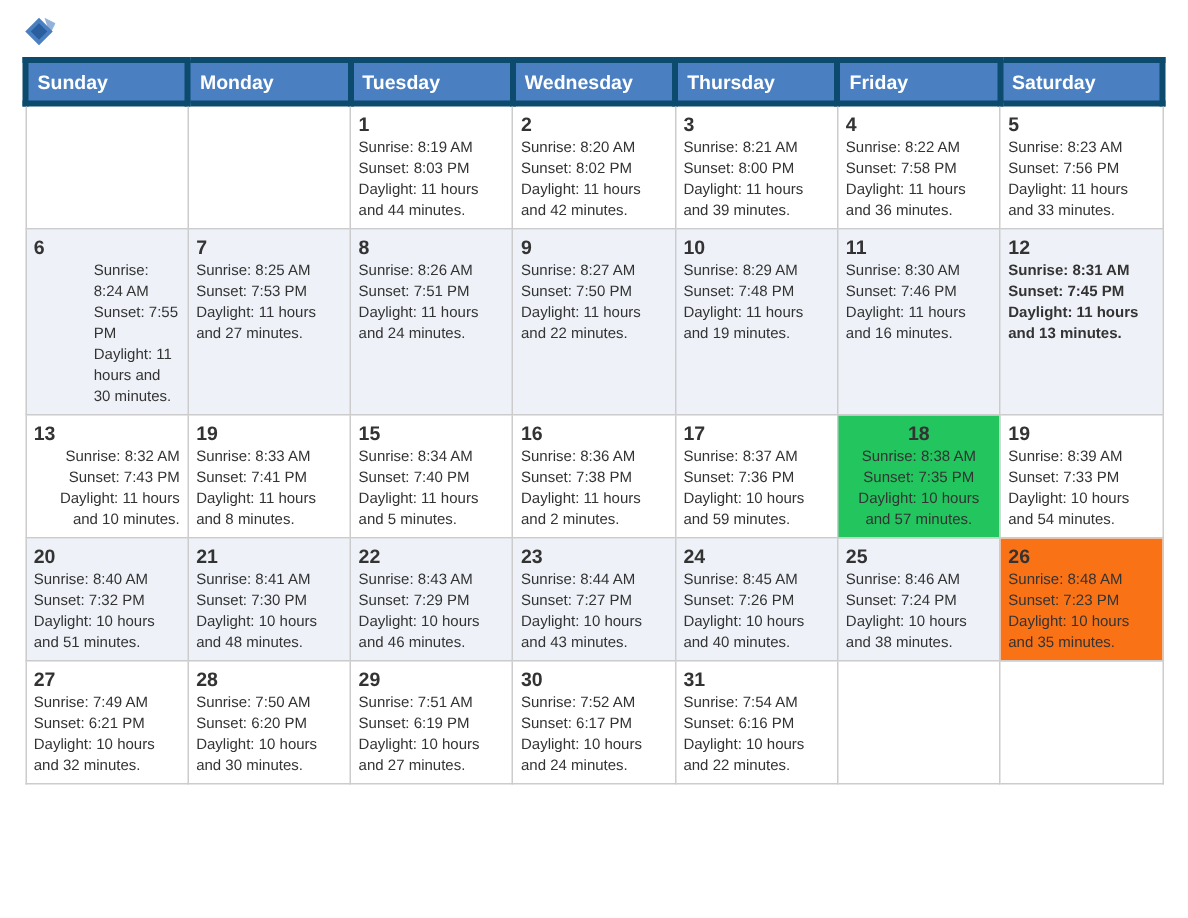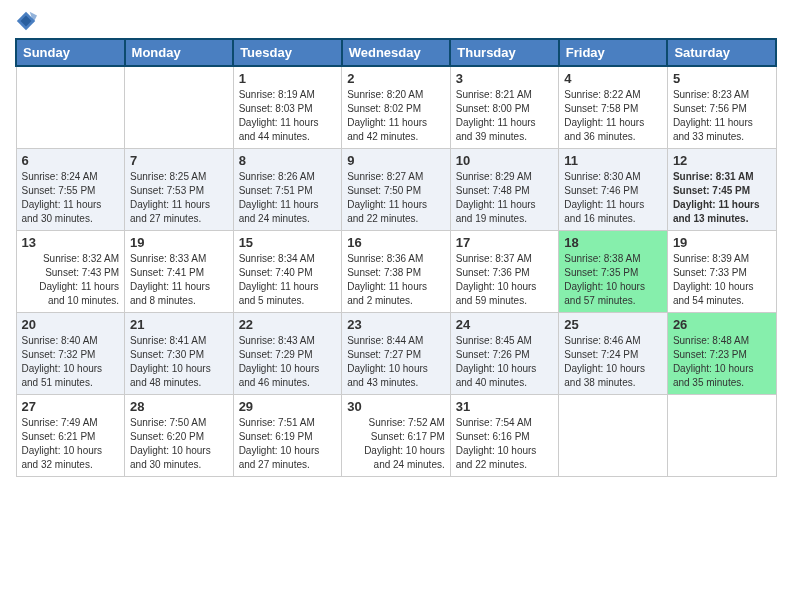--- a/index.html
+++ b/index.html
@@ -53,21 +53,21 @@
       width: 100%;
       border-collapse: collapse;
     }
     .day-header {
       background-color: #4a7fc1;
       color: white;
       text-align: left;
       padding: 5px 6px;
       font-size: 13px;
       font-weight: bold;
-      border: 2px solid #0c4a6e;
+      border: 4px solid #0c4a6e;
     }
     td {
       border: 1px solid #ccc;
       vertical-align: top;
       padding: 4px 5px;
       font-size: 10.5px;
       color: #333;
       width: calc(100% / 7);
       min-height: 80px;
       height: 80px;
@@ -159,21 +159,21 @@
         <td style="background-color: rgb(255, 255, 255);">
           <span class="date-num">5</span>
           <div class="cell-info" style="white-space: pre-line;">Sunrise: 8:23 AM
 Sunset: 7:56 PM
 Daylight: 11 hours and 33 minutes.</div>
         </td>
       </tr>
       <tr>
         <td style="background-color: rgb(238, 242, 248);">
           <span class="date-num">6</span>
-          <div class="cell-info" style="white-space: pre-line;">Sunrise: 8:24 AM
+          <div class="cell-info" style="white-space: pre-line; margin-left: 40px;">Sunrise: 8:24 AM
 Sunset: 7:55 PM
 Daylight: 11 hours and 30 minutes.</div>
         </td>
         <td style="background-color: rgb(238, 242, 248);">
           <span class="date-num">7</span>
           <div class="cell-info" style="white-space: pre-line;">Sunrise: 8:25 AM
 Sunset: 7:53 PM
 Daylight: 11 hours and 27 minutes.</div>
         </td>
         <td style="background-color: rgb(238, 242, 248);">
@@ -231,21 +231,21 @@
           <div class="cell-info" style="white-space: pre-line;">Sunrise: 8:36 AM
 Sunset: 7:38 PM
 Daylight: 11 hours and 2 minutes.</div>
         </td>
         <td style="background-color: rgb(255, 255, 255);">
           <span class="date-num">17</span>
           <div class="cell-info" style="white-space: pre-line;">Sunrise: 8:37 AM
 Sunset: 7:36 PM
 Daylight: 10 hours and 59 minutes.</div>
         </td>
-        <td style="background-color: #86efac;">
+        <td style="background-color: #22c55e; text-align: center;">
           <span class="date-num">18</span>
           <div class="cell-info" style="white-space: pre-line;">Sunrise: 8:38 AM
 Sunset: 7:35 PM
 Daylight: 10 hours and 57 minutes.</div>
         </td>
         <td style="background-color: rgb(255, 255, 255);">
           <span class="date-num">19</span>
           <div class="cell-info" style="white-space: pre-line;">Sunrise: 8:39 AM
 Sunset: 7:33 PM
 Daylight: 10 hours and 54 minutes.</div>
@@ -281,21 +281,21 @@
           <div class="cell-info" style="white-space: pre-line;">Sunrise: 8:45 AM
 Sunset: 7:26 PM
 Daylight: 10 hours and 40 minutes.</div>
         </td>
         <td style="background-color: rgb(238, 242, 248);">
           <span class="date-num">25</span>
           <div class="cell-info" style="white-space: pre-line;">Sunrise: 8:46 AM
 Sunset: 7:24 PM
 Daylight: 10 hours and 38 minutes.</div>
         </td>
-        <td style="background-color: #86efac;">
+        <td style="background-color: #f97316;">
           <span class="date-num">26</span>
           <div class="cell-info" style="white-space: pre-line;">Sunrise: 8:48 AM
 Sunset: 7:23 PM
 Daylight: 10 hours and 35 minutes.</div>
         </td>
       </tr>
       <tr>
         <td style="background-color: rgb(255, 255, 255);">
           <span class="date-num">27</span>
           <div class="cell-info" style="white-space: pre-line;">Sunrise: 7:49 AM
@@ -309,21 +309,21 @@
 Daylight: 10 hours and 30 minutes.</div>
         </td>
         <td style="background-color: rgb(255, 255, 255);">
           <span class="date-num">29</span>
           <div class="cell-info" style="white-space: pre-line;">Sunrise: 7:51 AM
 Sunset: 6:19 PM
 Daylight: 10 hours and 27 minutes.</div>
         </td>
         <td style="background-color: rgb(255, 255, 255);">
           <span class="date-num">30</span>
-          <div class="cell-info" style="white-space: pre-line; text-align: right;">Sunrise: 7:52 AM
+          <div class="cell-info" style="white-space: pre-line;">Sunrise: 7:52 AM
 Sunset: 6:17 PM
 Daylight: 10 hours and 24 minutes.</div>
         </td>
         <td style="background-color: rgb(255, 255, 255);">
           <span class="date-num">31</span>
           <div class="cell-info" style="white-space: pre-line;">Sunrise: 7:54 AM
 Sunset: 6:16 PM
 Daylight: 10 hours and 22 minutes.</div>
         </td>
         <td class="empty-cell"></td>

